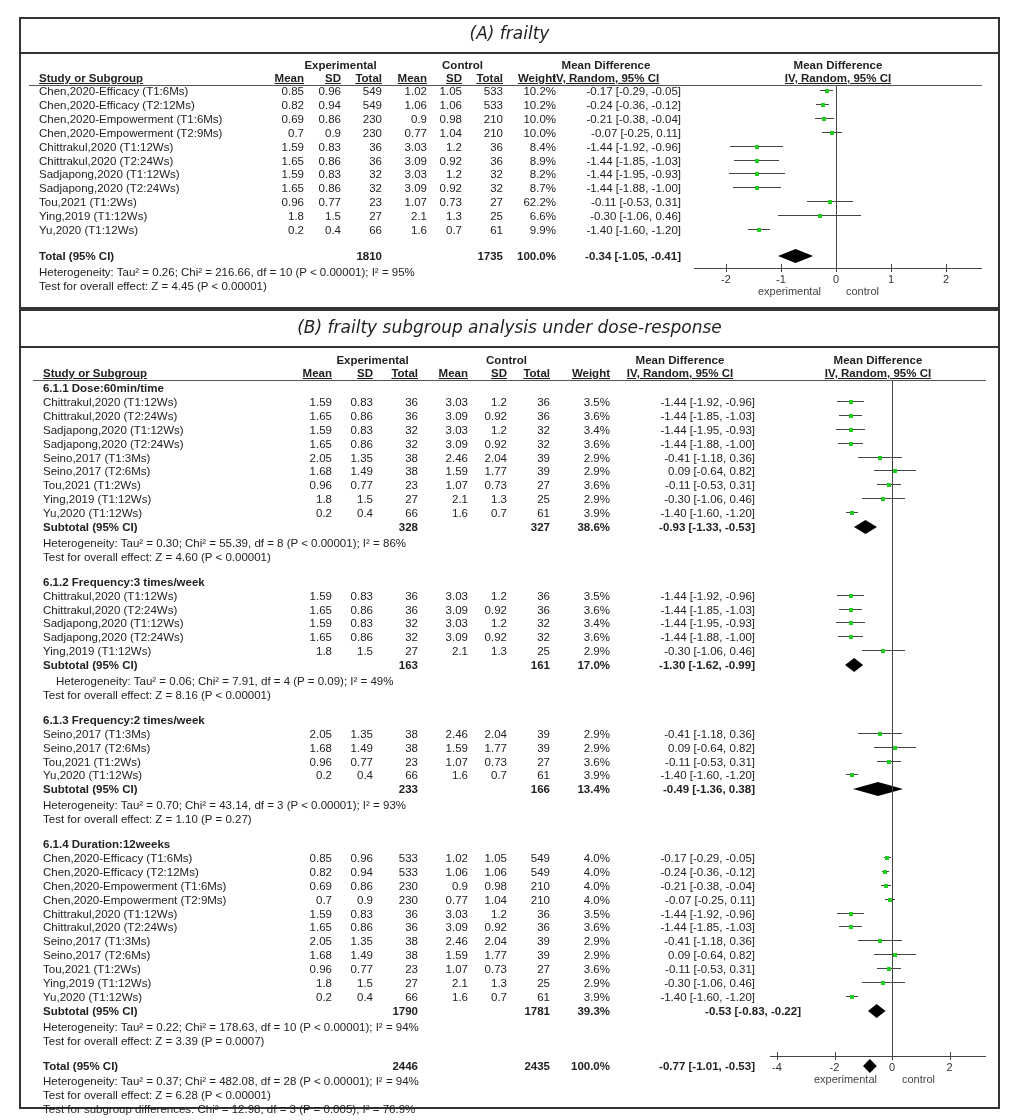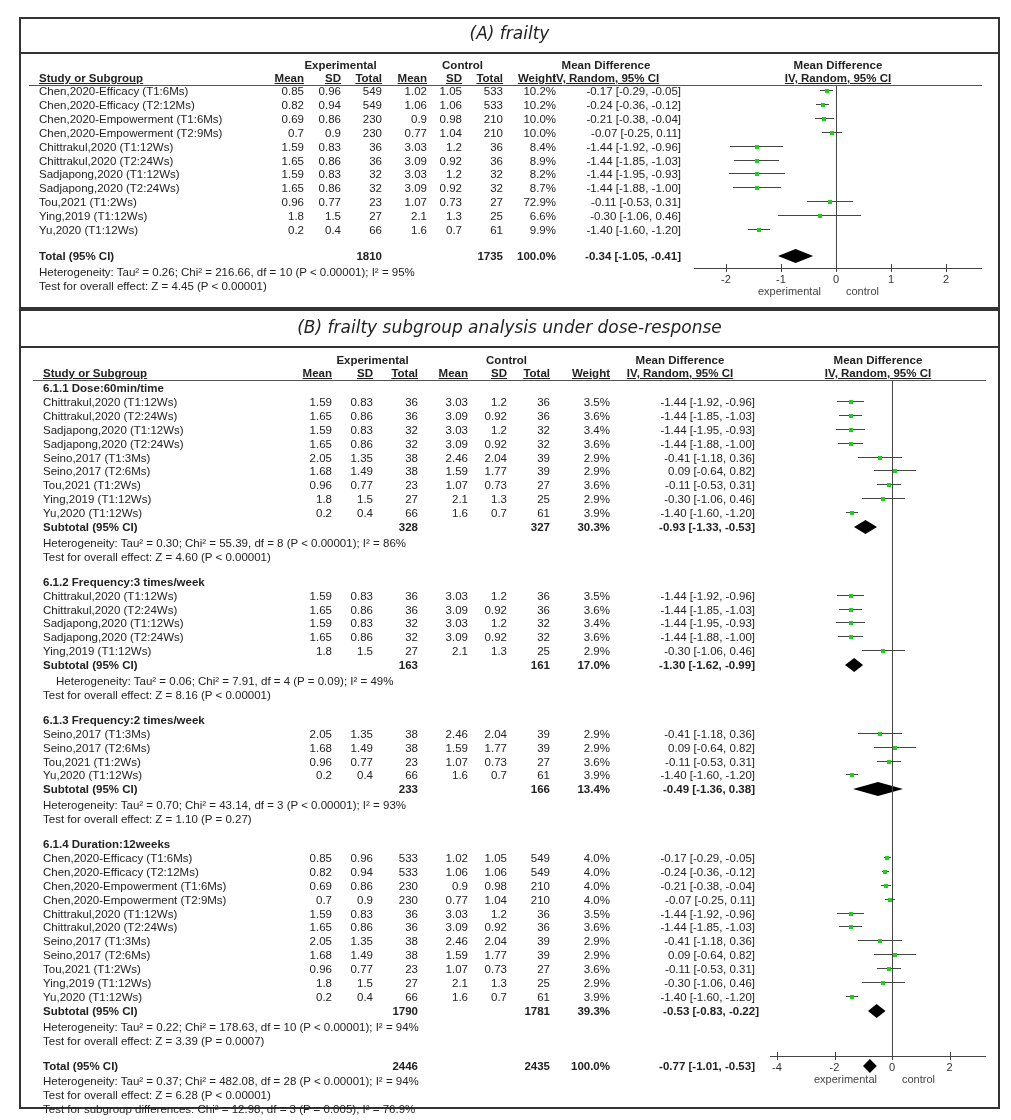--- a/index.html
+++ b/index.html
@@ -134,21 +134,21 @@
     <div class="t r" style="left: 531px; top: 181.3px; width: 150px;">-1.44 [-1.88, -1.00]</div>
     <div class="ci" style="left: 732.6px; top: 187.3px; width: 48.4px;"></div>
     <div class="pt" style="left: 754.8px; top: 186.3px;"></div>
     <div class="t" style="left: 39px; top: 195.2px;">Tou,2021 (T1:2Ws)</div>
     <div class="t r" style="left: 244px; top: 195.2px; width: 60px;">0.96</div>
     <div class="t r" style="left: 281px; top: 195.2px; width: 60px;">0.77</div>
     <div class="t r" style="left: 322px; top: 195.2px; width: 60px;">23</div>
     <div class="t r" style="left: 367px; top: 195.2px; width: 60px;">1.07</div>
     <div class="t r" style="left: 402px; top: 195.2px; width: 60px;">0.73</div>
     <div class="t r" style="left: 443px; top: 195.2px; width: 60px;">27</div>
-    <div class="t r" style="left: 496px; top: 195.2px; width: 60px;">72.9%</div>
+    <div class="t r" style="left: 496px; top: 195.2px; width: 60px;">62.2%</div>
     <div class="t r" style="left: 531px; top: 195.2px; width: 150px;">-0.11 [-0.53, 0.31]</div>
     <div class="ci" style="left: 806.85px; top: 201.2px; width: 46.2px;"></div>
     <div class="pt" style="left: 827.95px; top: 200.2px;"></div>
     <div class="t" style="left: 39px; top: 209.1px;">Ying,2019 (T1:12Ws)</div>
     <div class="t r" style="left: 244px; top: 209.1px; width: 60px;">1.8</div>
     <div class="t r" style="left: 281px; top: 209.1px; width: 60px;">1.5</div>
     <div class="t r" style="left: 322px; top: 209.1px; width: 60px;">27</div>
     <div class="t r" style="left: 367px; top: 209.1px; width: 60px;">2.1</div>
     <div class="t r" style="left: 402px; top: 209.1px; width: 60px;">1.3</div>
     <div class="t r" style="left: 443px; top: 209.1px; width: 60px;">25</div>
@@ -309,21 +309,21 @@
     <div class="t r" style="left: 408px; top: 506.1px; width: 60px;">1.6</div>
     <div class="t r" style="left: 447px; top: 506.1px; width: 60px;">0.7</div>
     <div class="t r" style="left: 490px; top: 506.1px; width: 60px;">61</div>
     <div class="t r" style="left: 550px; top: 506.1px; width: 60px;">3.9%</div>
     <div class="t r" style="left: 605px; top: 506.1px; width: 150px;">-1.40 [-1.60, -1.20]</div>
     <div class="ci" style="left: 846px; top: 512.1px; width: 11.5px;"></div>
     <div class="pt" style="left: 849.75px; top: 511.1px;"></div>
     <div class="t b" style="left: 43px; top: 520px;">Subtotal (95% CI)</div>
     <div class="t b r" style="left: 358px; top: 520px; width: 60px;">328</div>
     <div class="t b r" style="left: 490px; top: 520px; width: 60px;">327</div>
-    <div class="t b r" style="left: 550px; top: 520px; width: 60px;">30.3%</div>
+    <div class="t b r" style="left: 550px; top: 520px; width: 60px;">38.6%</div>
     <div class="t b r" style="left: 605px; top: 520px; width: 150px;">-0.93 [-1.33, -0.53]</div>
     <svg class="diamond" width="25" height="14" style="left: 852.763px; top: 520px;">
       <polygon points="1,7 12.5,0 24,7 12.5,14" fill="#000"></polygon>
     </svg>
     <div class="t" style="left: 43px; top: 535.9px;">Heterogeneity: Tau² = 0.30; Chi² = 55.39, df = 8 (P &lt; 0.00001); I² = 86%</div>
     <div class="t" style="left: 43px; top: 549.8px;">Test for overall effect: Z = 4.60 (P &lt; 0.00001)</div>
     <div class="t b" style="left: 43px; top: 574.7px;">6.1.2 Frequency:3 times/week</div>
     <div class="t" style="left: 43px; top: 588.6px;">Chittrakul,2020 (T1:12Ws)</div>
     <div class="t r" style="left: 272px; top: 588.6px; width: 60px;">1.59</div>
     <div class="t r" style="left: 313px; top: 588.6px; width: 60px;">0.83</div>
@@ -563,21 +563,21 @@
     <div class="t r" style="left: 447px; top: 989.9px; width: 60px;">0.7</div>
     <div class="t r" style="left: 490px; top: 989.9px; width: 60px;">61</div>
     <div class="t r" style="left: 550px; top: 989.9px; width: 60px;">3.9%</div>
     <div class="t r" style="left: 605px; top: 989.9px; width: 150px;">-1.40 [-1.60, -1.20]</div>
     <div class="ci" style="left: 846px; top: 995.9px; width: 11.5px;"></div>
     <div class="pt" style="left: 849.75px; top: 994.9px;"></div>
     <div class="t b" style="left: 43px; top: 1003.8px;">Subtotal (95% CI)</div>
     <div class="t b r" style="left: 358px; top: 1003.8px; width: 60px;">1790</div>
     <div class="t b r" style="left: 490px; top: 1003.8px; width: 60px;">1781</div>
     <div class="t b r" style="left: 550px; top: 1003.8px; width: 60px;">39.3%</div>
-    <div class="t b r" style="left: 587px; top: 1003.8px; width: 172px; text-align: right;">-0.53 [-0.83, -0.22]</div>
+    <div class="t b r" style="left: 629px; top: 1003.8px; width: 172px; text-align: right;">-0.53 [-0.83, -0.22]</div>
     <svg class="diamond" width="19.53749999999991" height="14" style="left: 867.138px; top: 1003.8px;">
       <polygon points="1,7 9.625,0 18.53749999999991,7 9.625,14" fill="#000"></polygon>
     </svg>
     <div class="t" style="left: 43px; top: 1019.7px;">Heterogeneity: Tau² = 0.22; Chi² = 178.63, df = 10 (P &lt; 0.00001); I² = 94%</div>
     <div class="t" style="left: 43px; top: 1033.6px;">Test for overall effect: Z = 3.39 (P = 0.0007)</div>
     <div class="t b" style="left: 43px; top: 1058.5px;">Total (95% CI)</div>
     <div class="t b r" style="left: 358px; top: 1058.5px; width: 60px;">2446</div>
     <div class="t b r" style="left: 490px; top: 1058.5px; width: 60px;">2435</div>
     <div class="t b r" style="left: 550px; top: 1058.5px; width: 60px;">100.0%</div>
     <div class="t b r" style="left: 605px; top: 1058.5px; width: 150px;">-0.77 [-1.01, -0.53]</div>

